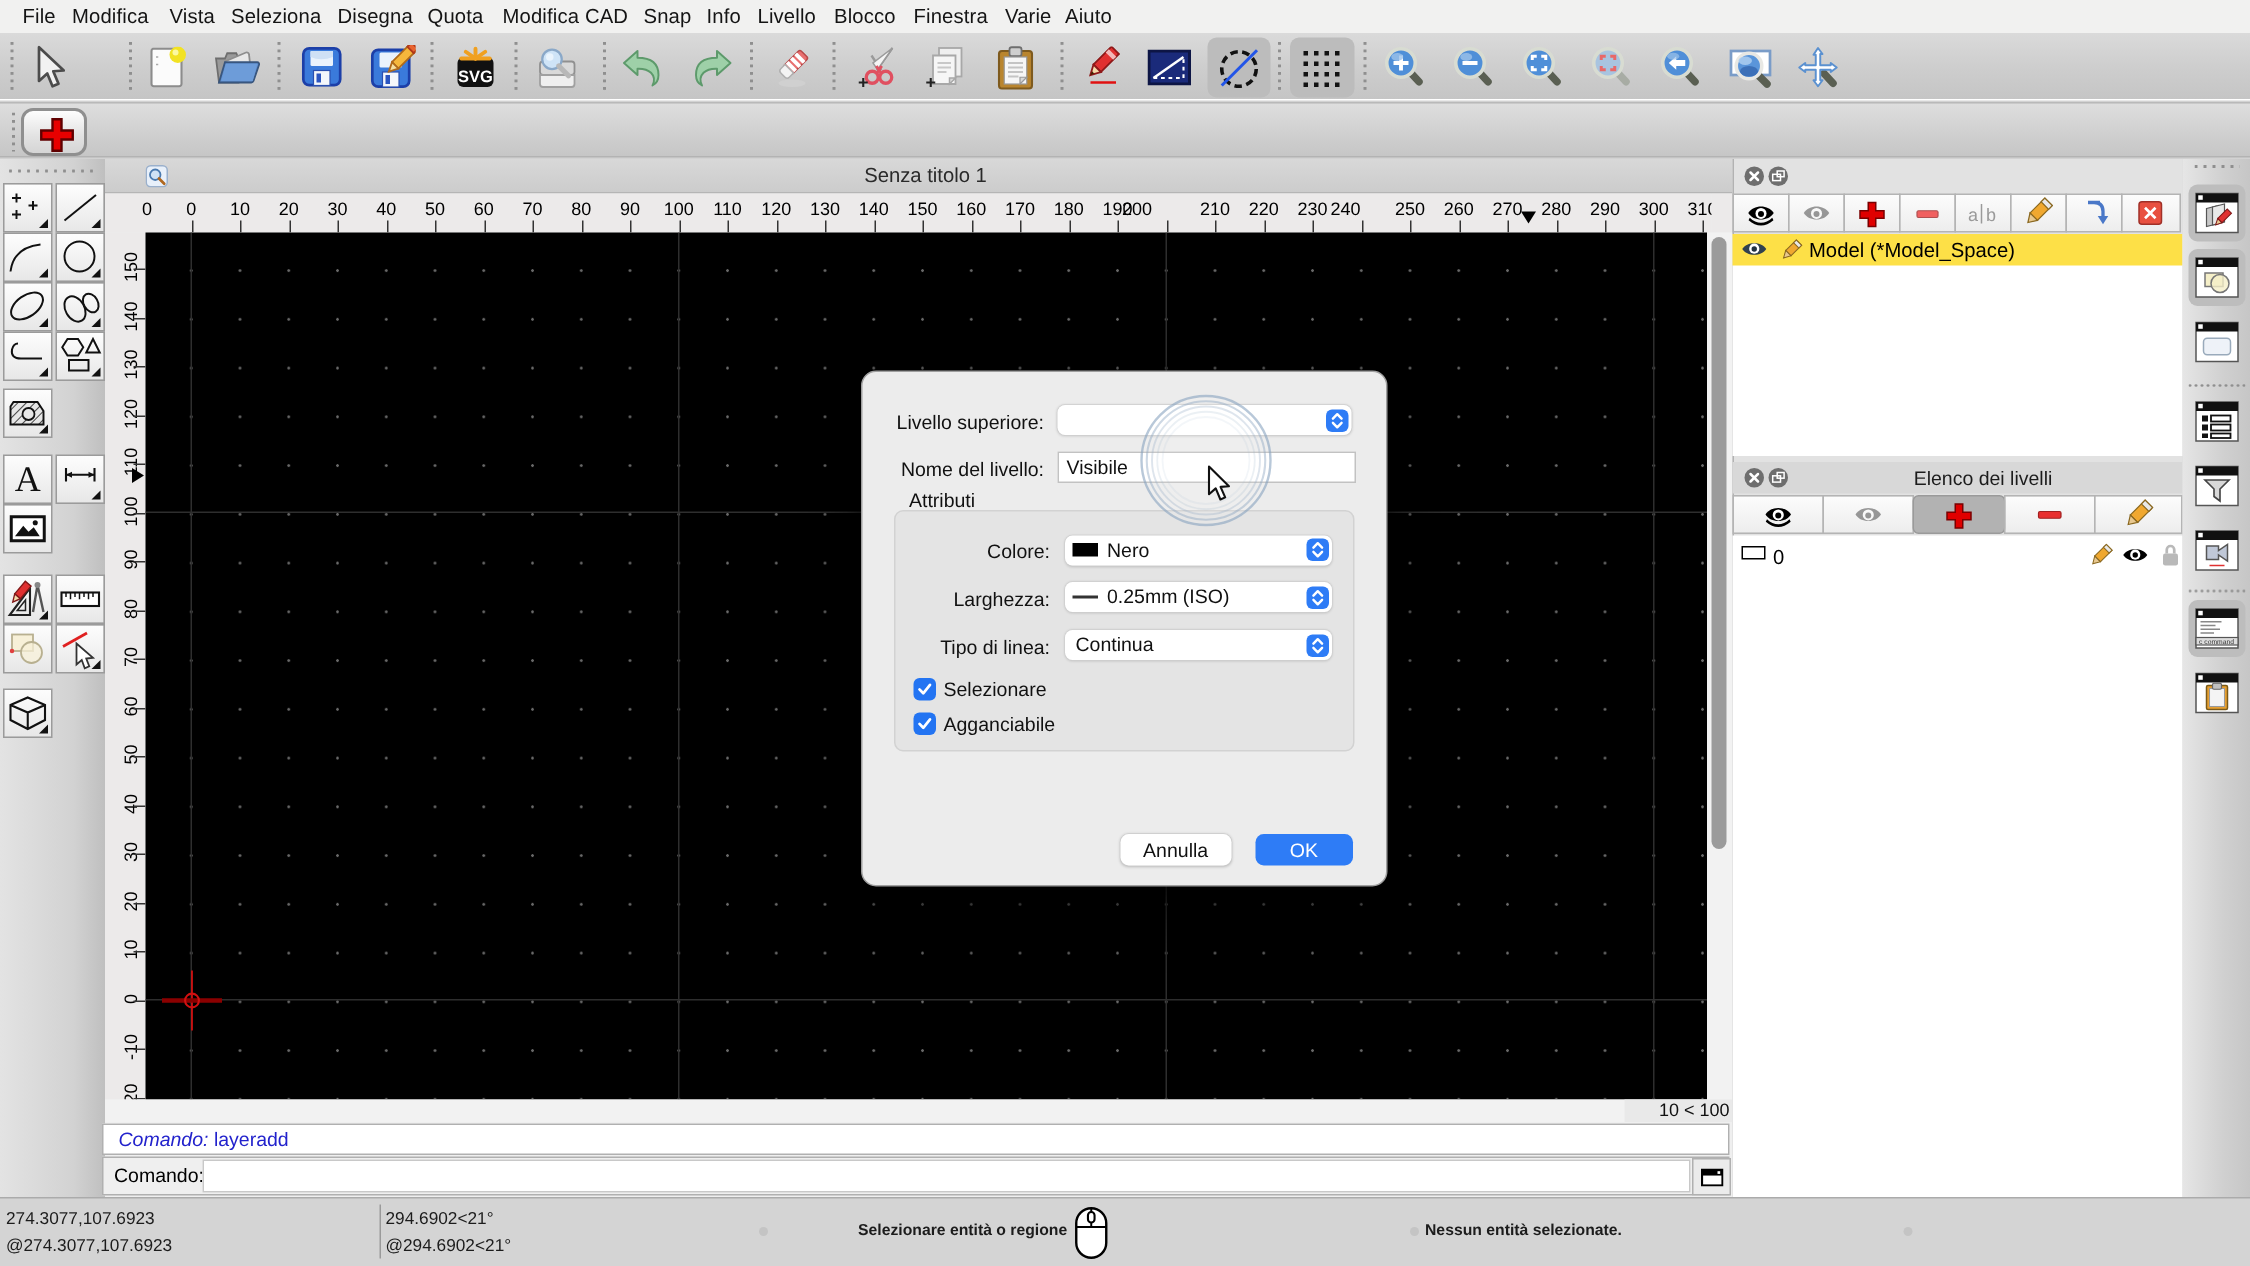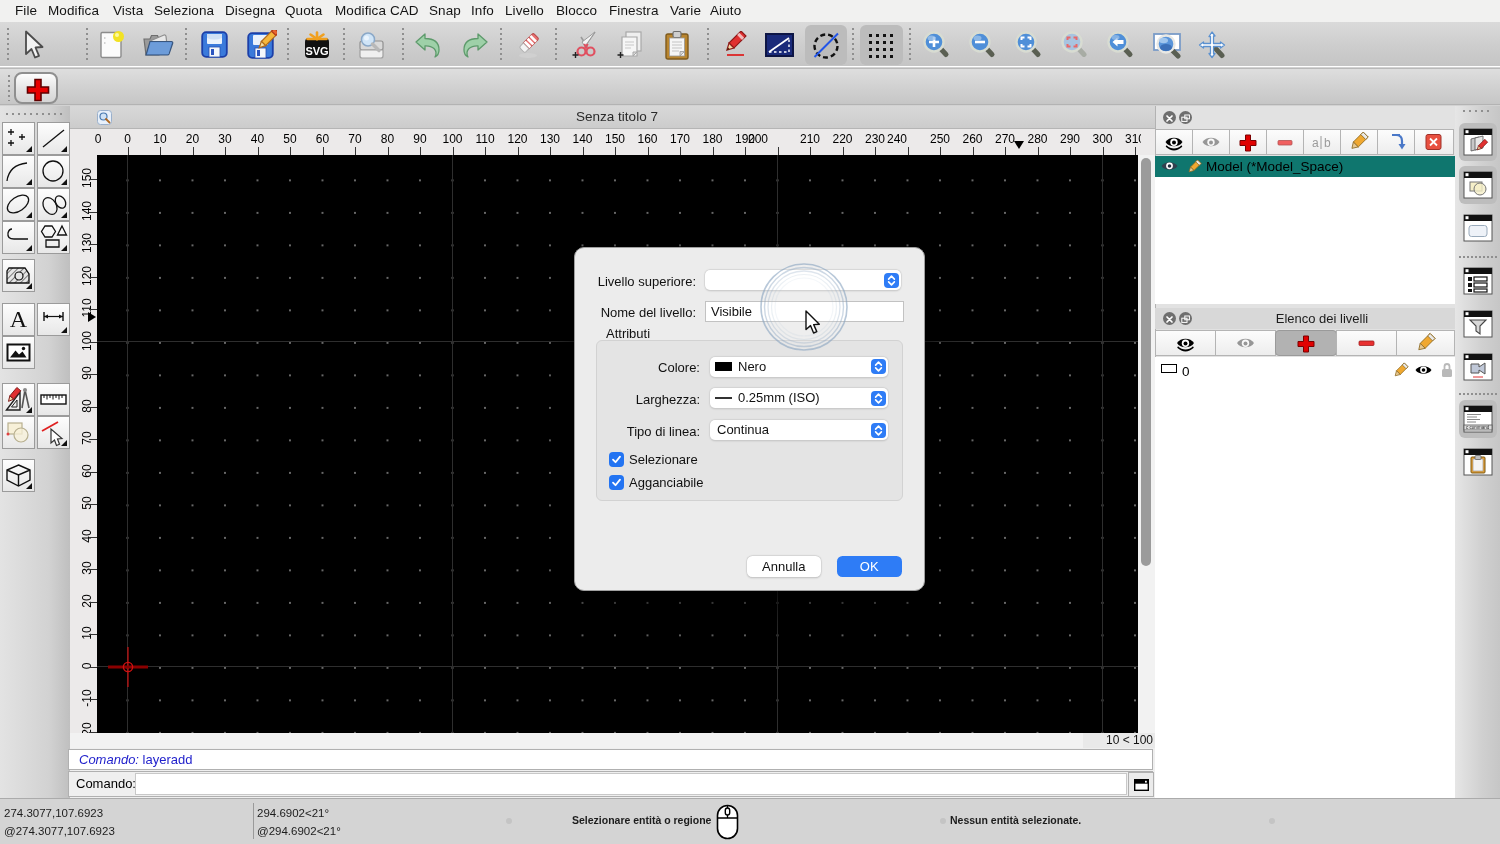--- a/index.html
+++ b/index.html
@@ -491,21 +491,21 @@
           </svg>
         </div>
     </div>
     <div id="docarea">
       <div id="doctitle">
         <svg class="abs" style="left:27px; top:4px;" width="15" height="15" viewBox="0 0 15 15">
             <rect x="0.5" y="0.5" width="14" height="14" rx="3" fill="#e8f0fa" stroke="#9ab0cc" stroke-width="1"></rect>
             <circle cx="6.5" cy="6.5" r="3.5" fill="#cfe2f6" stroke="#4a7ab0" stroke-width="1.2"></circle>
             <path d="M9 9 L12.5 12.5" stroke="#b06820" stroke-width="1.8" stroke-linecap="round"></path>
           </svg>
-        <div class="abs" style="left:0; top:3px; width:1094px; text-align:center;">Senza titolo 7</div>
+        <div class="abs" style="left:0; top:3px; width:1094px; text-align:center;">Senza titolo 1</div>
       </div>
       <div class="abs" style="left:1071px; top:23px; width:14px; height:26px; background:#eceaea;"></div>
       <div id="hruler">
         <div class="abs" style="left:944px; top:12px; width:0; height:0; border-left:5px solid transparent; border-right:5px solid transparent; border-top:8px solid #000;"></div>
       <div class="num" style="left:28px">0</div>
           <div class="num" style="left:57.5px">0</div>
           <div class="tick" style="left:57.5px"></div>
           <div class="num" style="left:90px">10</div>
           <div class="tick" style="left:90px"></div>
           <div class="num" style="left:122.5px">20</div>
@@ -687,21 +687,21 @@
         <div class="ptb" style="left:222px; width:38px;"><svg width="36" height="24" viewBox="0 0 36 24">
               <path d="M14 5 h8 l-4 0 q6 0 6 6 v4" fill="none" stroke="#4a78c8" stroke-width="2.2"></path>
               <path d="M20.5 14 h7 l-3.5 5.5 Z" fill="#4a78c8"></path>
             </svg></div>
         <div class="ptb" style="left:259px; width:40px;"><svg width="38" height="24" viewBox="0 0 38 24">
               <rect x="11" y="4.5" width="15" height="15" rx="2" fill="#e85040" stroke="#a03028" stroke-width="1"></rect>
               <path d="M15 8.5 L22 15.5 M22 8.5 L15 15.5" stroke="#fff" stroke-width="1.8"></path>
             </svg></div>
       </div>
       <div class="plist" style="top:50px; height:148px;">
-        <div class="lrow" style="top:0px; background:#0f766e;">
+        <div class="lrow" style="top:0px; background:#fde047;">
           <svg class="abs" style="left:6px; top:4px;" width="17" height="13" viewBox="0 0 17 13">
               <path d="M0.5 6 C3.5 0.9 13.5 0.9 16.5 6 C13.5 11.1 3.5 11.1 0.5 6 Z" fill="#31414f"></path>
               <circle cx="8.5" cy="5.8" r="3.4" fill="#fff"></circle>
               <circle cx="8.5" cy="6" r="1.8" fill="#203040"></circle>
             </svg>
           <svg class="abs" style="left:31px; top:3px;" width="16" height="16" viewBox="0 0 16 16">
               <g transform="rotate(45 8 8)">
                 <rect x="5.5" y="0.5" width="5" height="10" fill="#f0a830" stroke="#8a6820" stroke-width="0.7"></rect>
                 <rect x="5.5" y="0.5" width="5" height="2.6" fill="#e8e8e8" stroke="#8a6820" stroke-width="0.7"></rect>
                 <path d="M5.5 10.5 L8 15 L10.5 10.5 Z" fill="#e8c890" stroke="#8a6820" stroke-width="0.7"></path>

